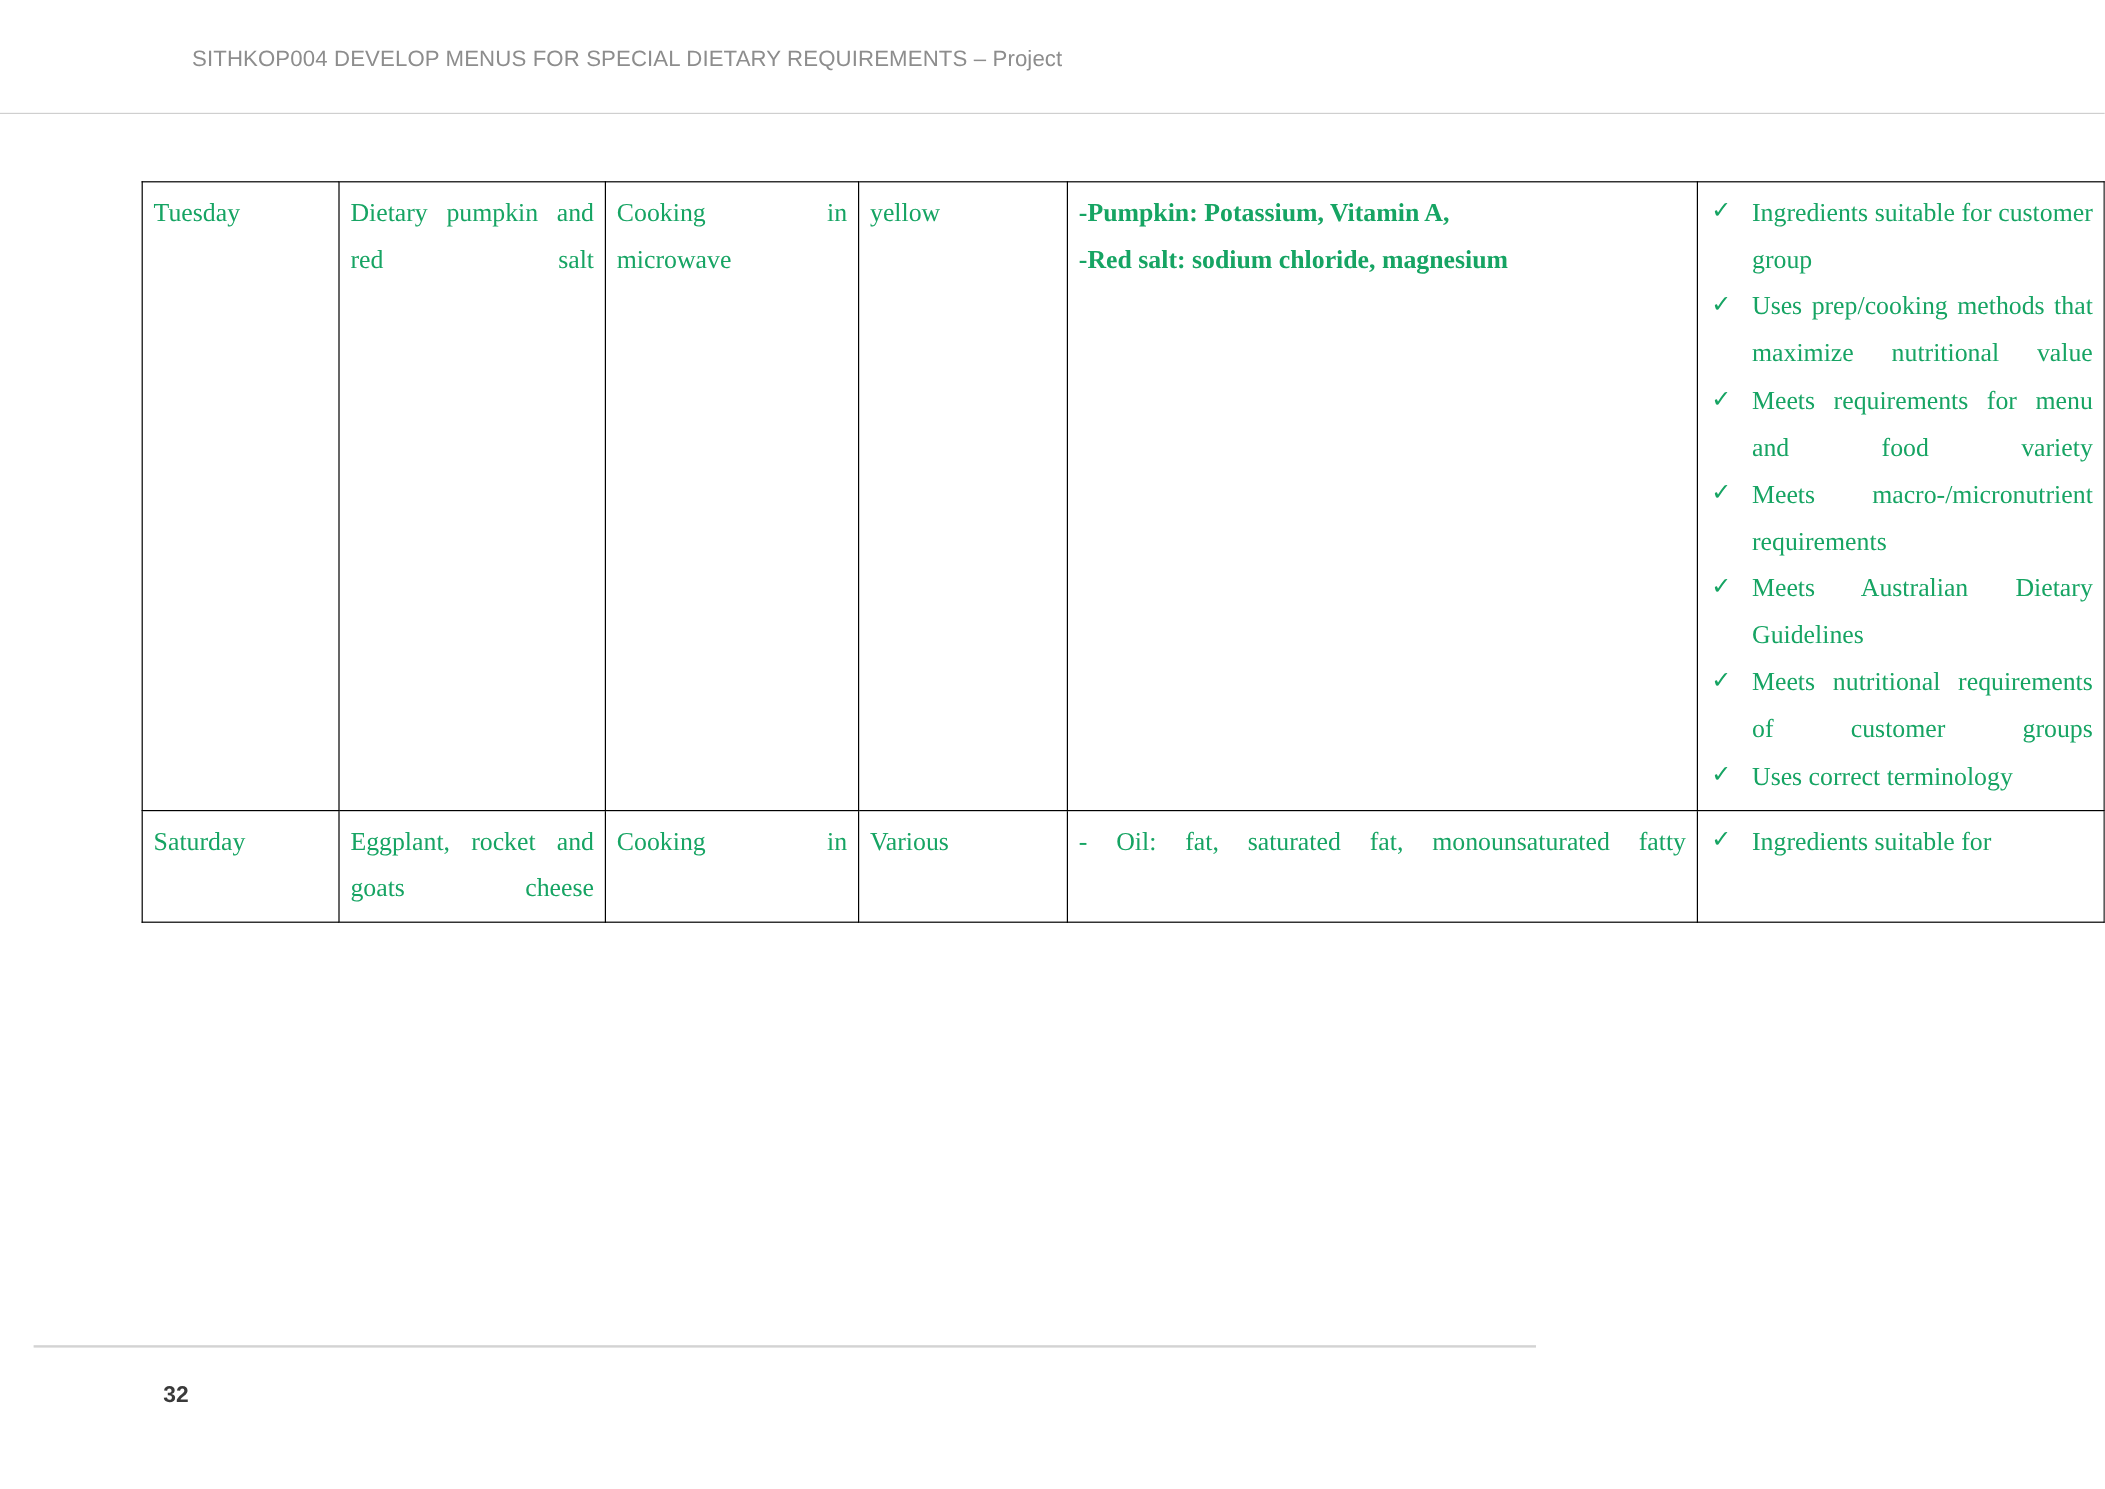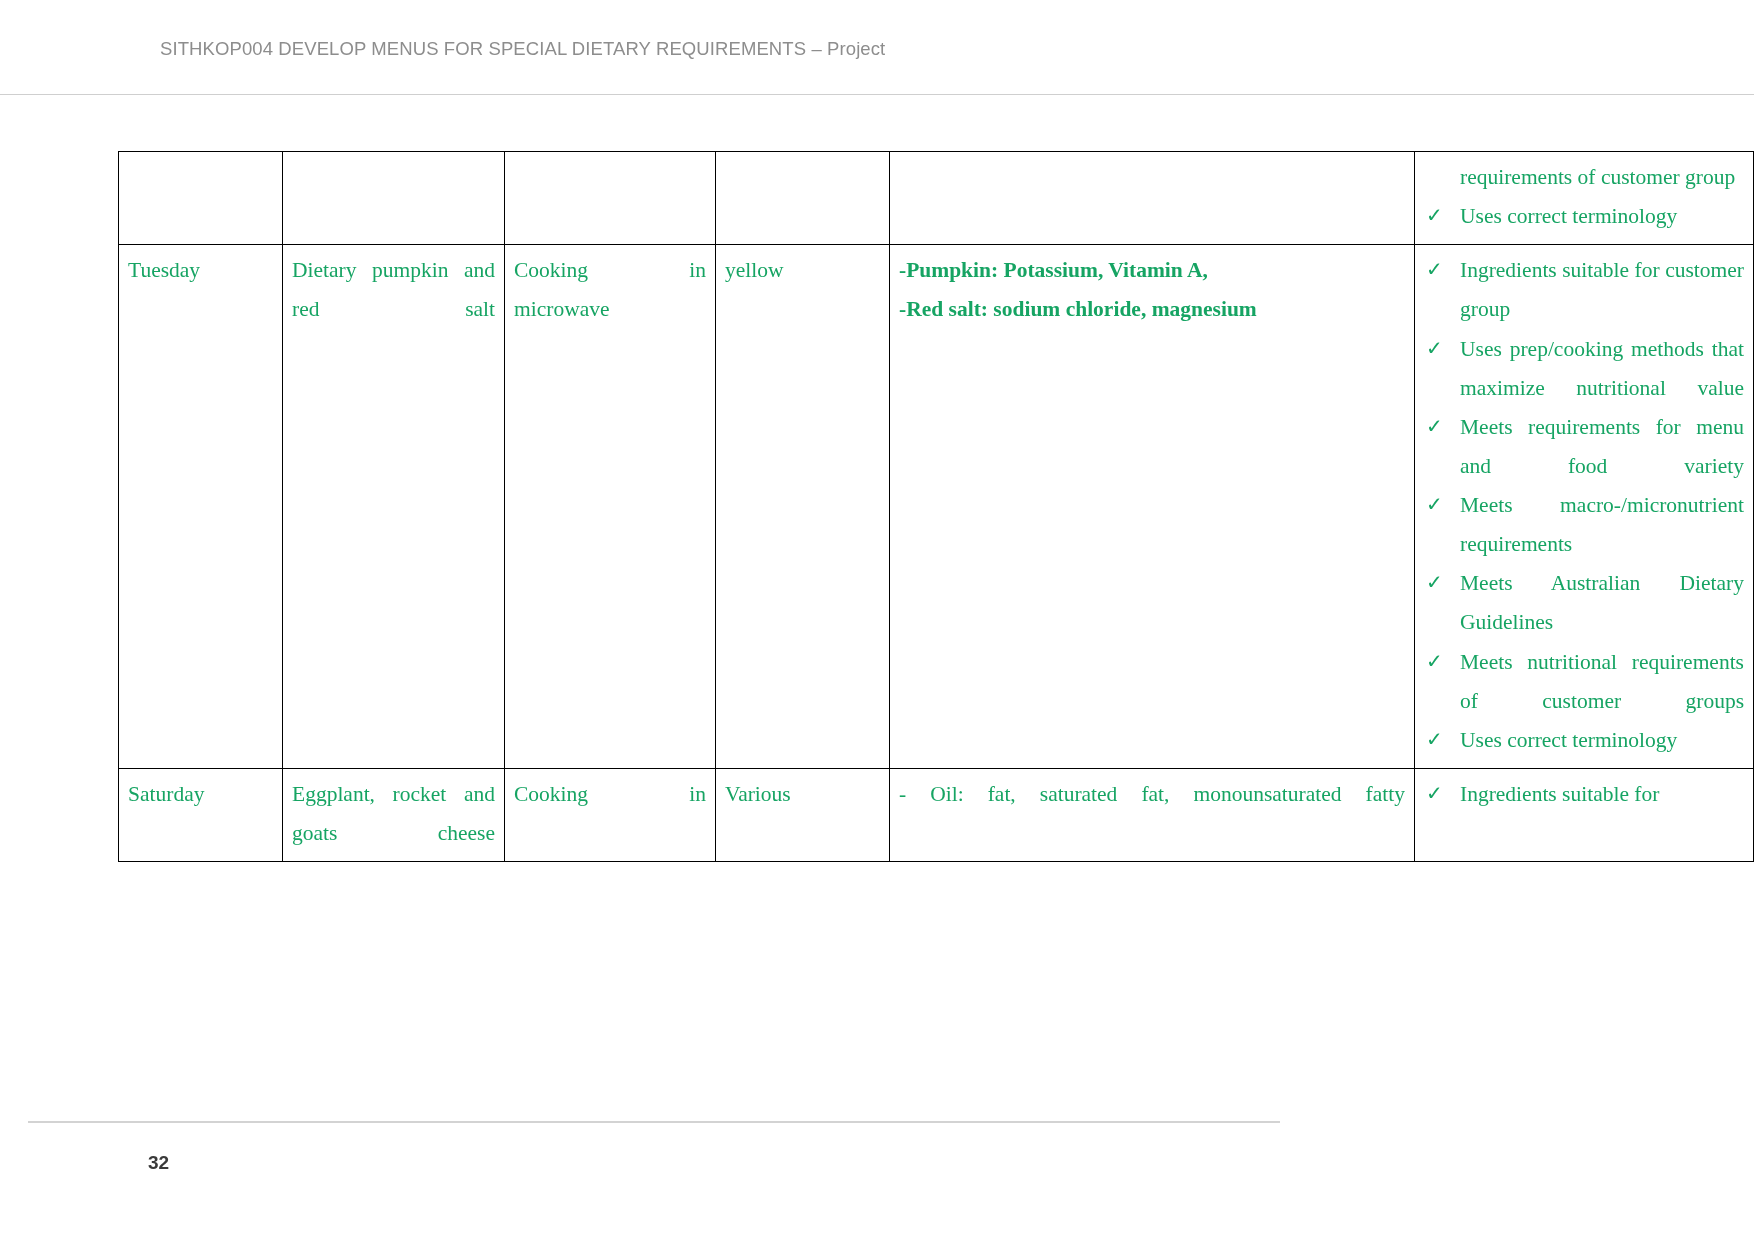--- a/index.html
+++ b/index.html
@@ -120,57 +120,39 @@
   .footer-rule {
     position: absolute;
     left: 28px;
     top: 1121px;
     width: 1252px;
     height: 2px;
     background: #d3d3d3;
   }
   .page-number {
     position: absolute;
-    left: 148px;
+    left: 136px;
     top: 1152px;
     font-family: "Liberation Sans", sans-serif;
     font-size: 19px;
     font-weight: bold;
     color: #3a3a3a;
   }
 </style>
 </head>
 <body>
 
 <div class="page-header">
   <div class="header-text">SITHKOP004 DEVELOP MENUS FOR SPECIAL DIETARY REQUIREMENTS – Project</div>
 </div>
 <div class="header-rule"></div>
 
 <table class="doc-table">
   <tbody>
 
-    <tr>
-      <td class="col-day empty-cell"></td>
-      <td class="col-dish empty-cell"></td>
-      <td class="col-method empty-cell"></td>
-      <td class="col-colour empty-cell"></td>
-      <td class="col-nutri empty-cell"></td>
-      <td class="col-check">
-        <ul class="check-list">
-          <li>
-            <span class="li-text" style="padding-left:0;">requirements of customer group</span>
-          </li>
-          <li>
-            <span class="tick">✓</span>
-            <span class="li-text">Uses correct terminology</span>
-          </li>
-        </ul>
-      </td>
-    </tr>
 
     <tr>
       <td class="col-day left cell-pad-top">Tuesday</td>
       <td class="col-dish just cell-pad-top">Dietary pumpkin and red salt</td>
       <td class="col-method just">Cooking in microwave</td>
       <td class="col-colour left">yellow</td>
       <td class="col-nutri cell-pad-top">
         <div class="nutri-line">-Pumpkin: Potassium, Vitamin A,</div>
         <div class="nutri-line">-Red salt: sodium chloride, magnesium</div>
       </td>

